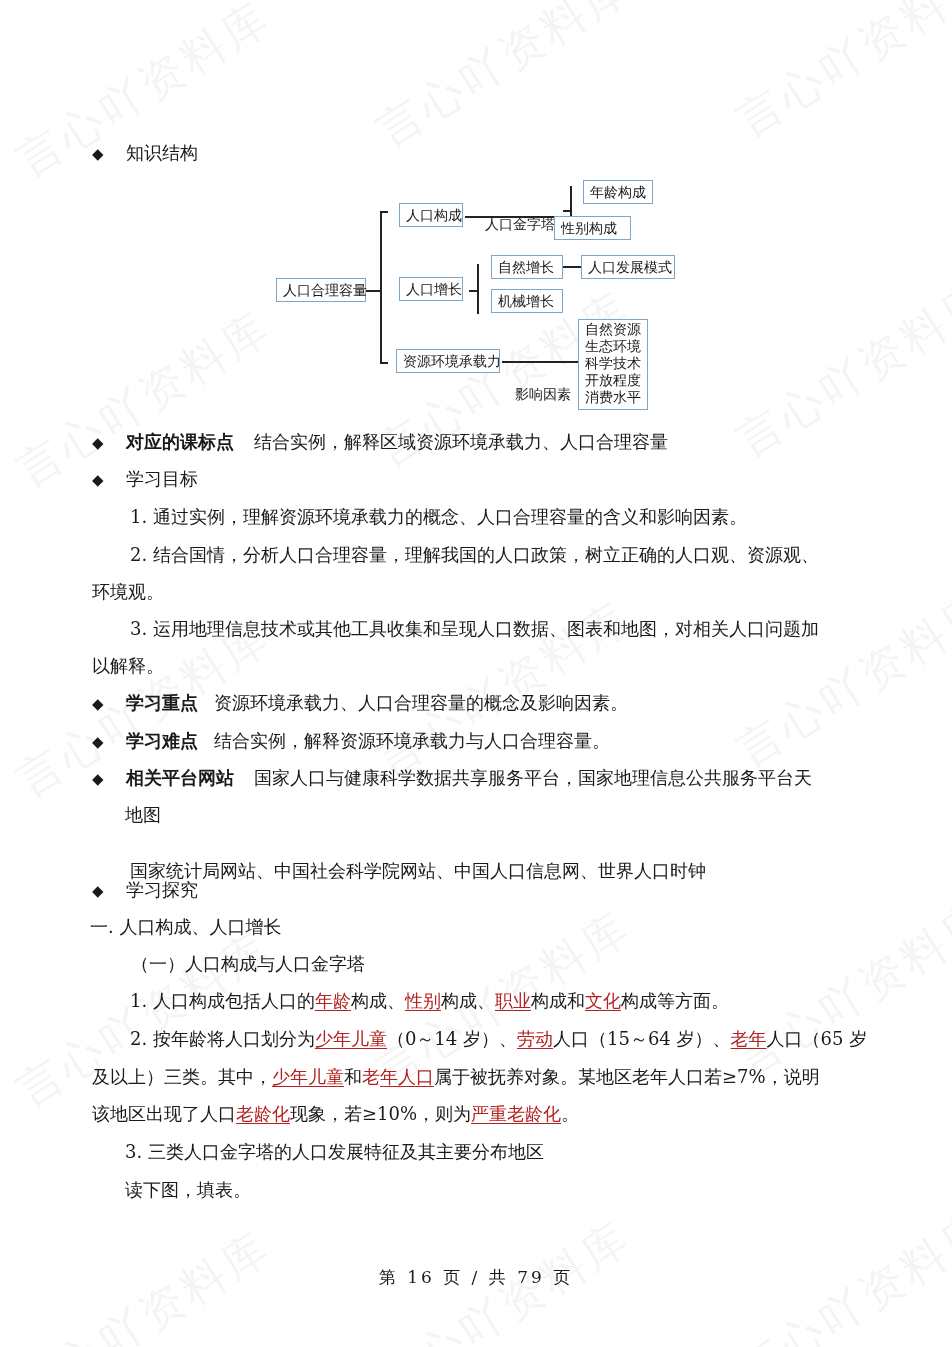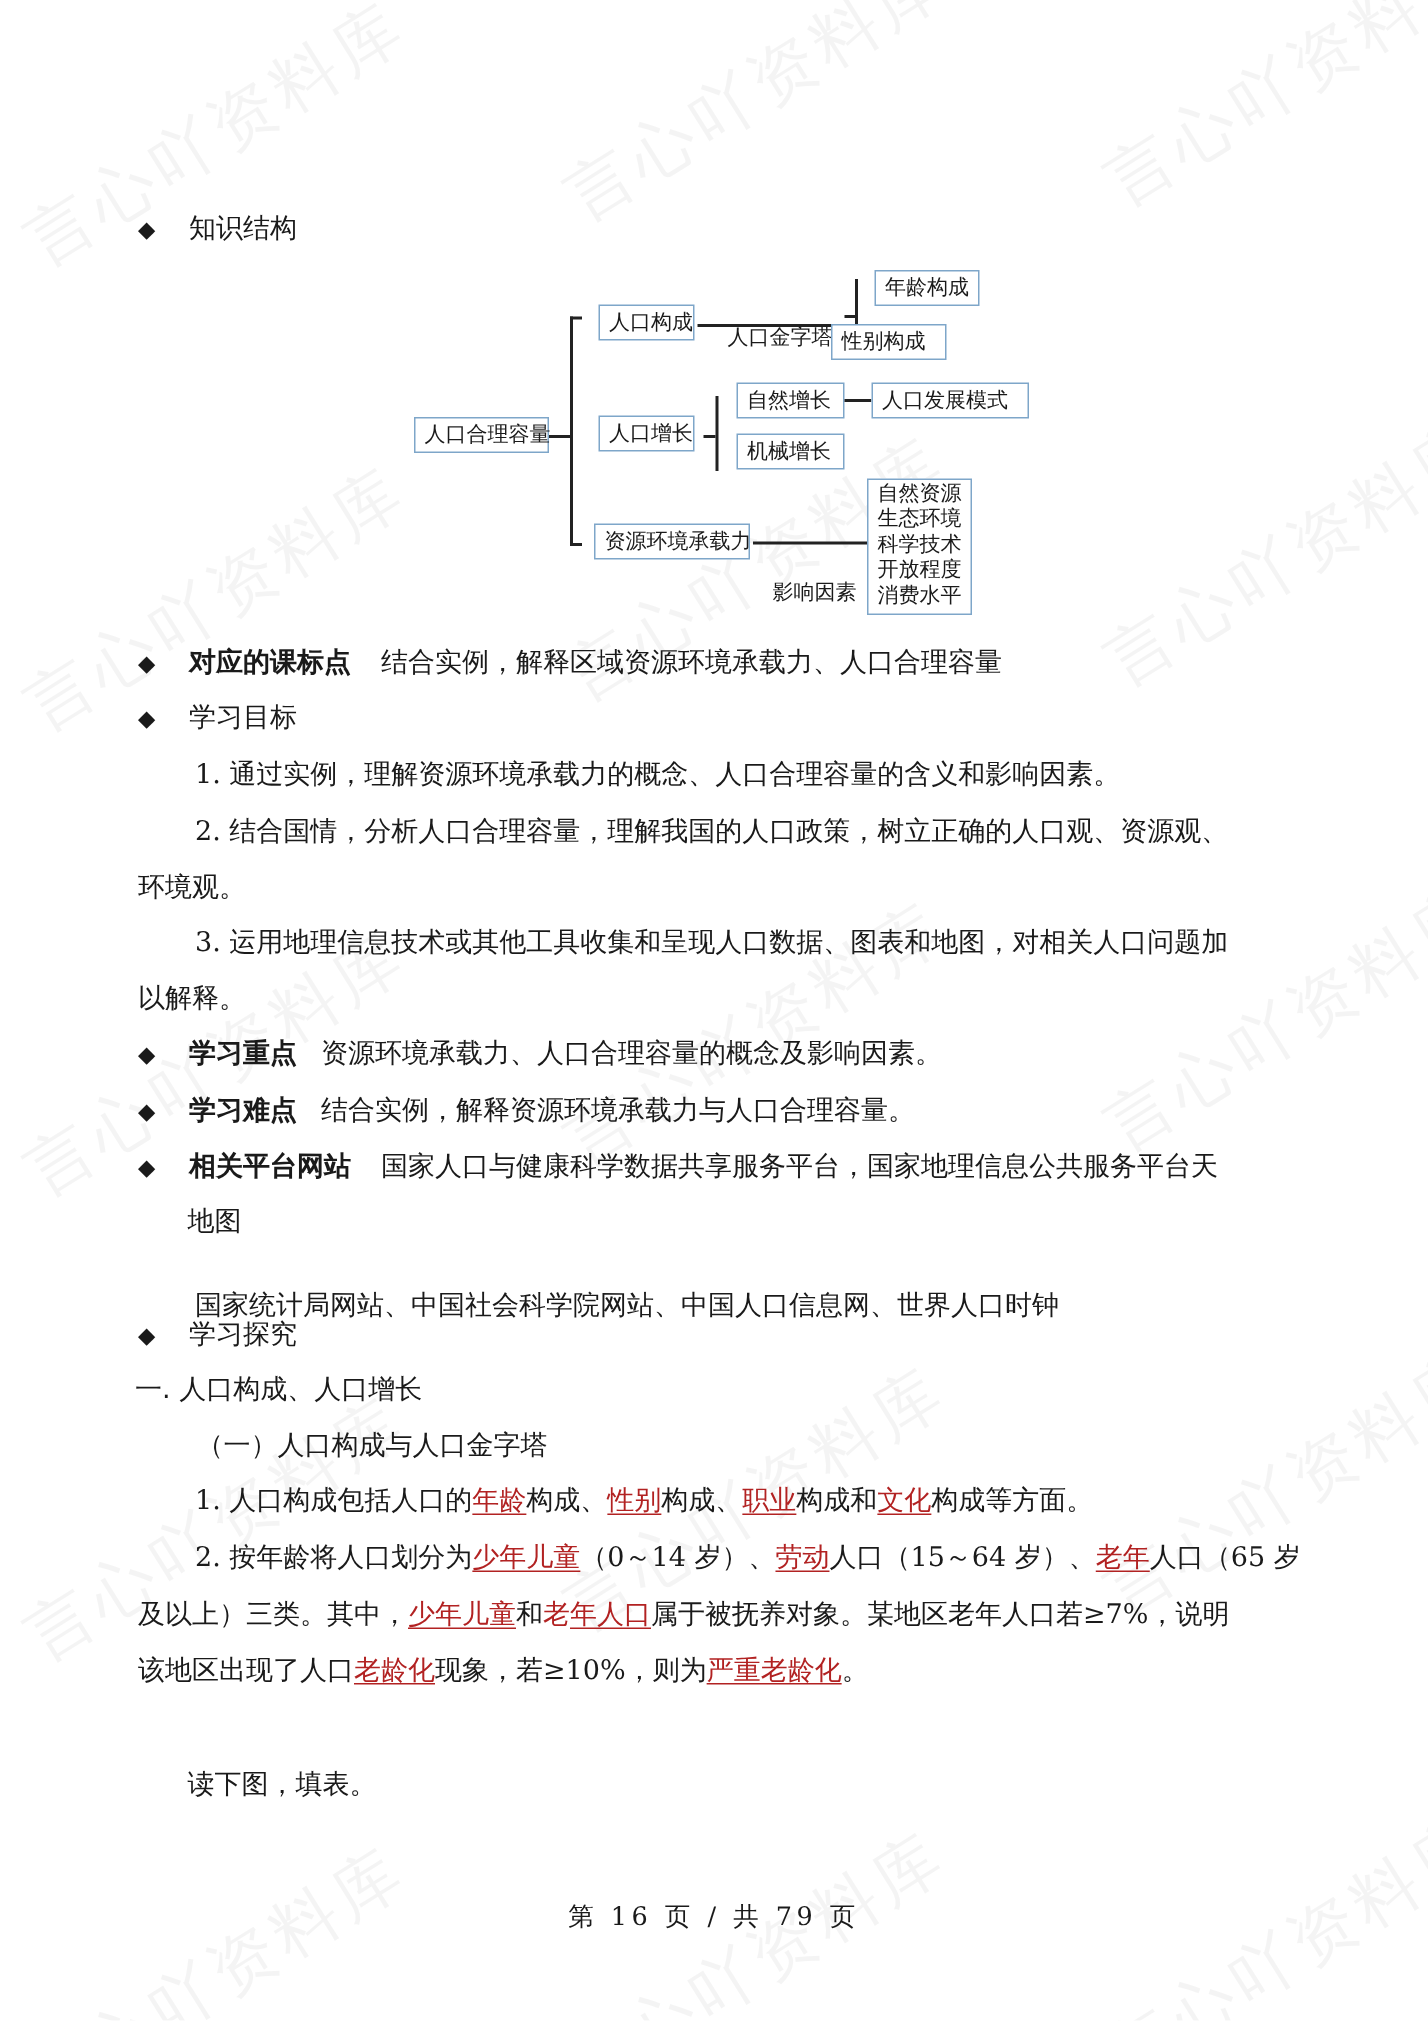--- a/index.html
+++ b/index.html
@@ -75,21 +75,21 @@
     <div class="vline" style="left:570px;top:186px;height:50px;"></div>
     <div class="hline" style="left:563px;top:210px;width:8px;"></div>
     <div class="dbox" style="left:583px;top:180px;width:70px;">年龄构成</div>
     <div class="dbox" style="left:554px;top:216px;width:77px;">性别构成</div>
 
     <div class="dbox" style="left:399px;top:277px;width:64px;">人口增长</div>
     <div class="hline" style="left:469px;top:290px;width:8px;"></div>
     <div class="vline" style="left:477px;top:264px;height:50px;"></div>
     <div class="dbox" style="left:491px;top:255px;width:72px;">自然增长</div>
     <div class="hline" style="left:563px;top:266px;width:18px;"></div>
-    <div class="dbox" style="left:581px;top:255px;width:105px;">人口发展模式</div>
+    <div class="dbox" style="left:581px;top:255px;width:94px;">人口发展模式</div>
     <div class="dbox" style="left:491px;top:289px;width:72px;">机械增长</div>
 
     <div class="dbox" style="left:396px;top:349px;width:104px;">资源环境承载力</div>
     <div class="hline" style="left:502px;top:361px;width:76px;"></div>
     <div class="dlabel" style="left:515px;top:362px;font-family:Liberation Mono, monospace;">影响因素</div>
     <div class="dbox" style="left:578px;top:319px;width:70px;height:91px;line-height:17px;padding-top:1px;">
       <div>自然资源</div>
       <div>生态环境</div>
       <div>科学技术</div>
       <div>开放程度</div>
@@ -138,16 +138,17 @@
   <div class="line" style="left:130px;top:1027px;">
     <span>2. 按年龄将人口划分为</span><span class="red ul">少年儿童</span><span>（0～14 岁）、</span><span class="red ul">劳动</span><span>人口（15～64 岁）、</span><span class="red ul">老年</span><span>人口（65 岁</span>
   </div>
   <div class="line" style="left:92px;top:1065px;">
     <span>及以上）三类。其中，</span><span class="red ul">少年儿童</span><span>和</span><span class="red">老</span><span class="red ul">年人口</span><span>属于被抚养对象。某地区老年人口若≥7%，说明</span>
   </div>
   <div class="line" style="left:92px;top:1102px;">
     <span>该地区出现了人口</span><span class="red ul">老龄化</span><span>现象，若≥10%，则为</span><span class="red ul">严重老龄化</span><span>。</span>
   </div>
 
+  <div class="line" style="left:125px;top:1140px;">3. 三类人口金字塔的人口发展特征及其主要分布地区</div>
   <div class="line" style="left:125px;top:1178px;">读下图，填表。</div>
 
   <div class="footer">第 16 页 / 共 79 页</div>
 </div>
 
 </body></html>

